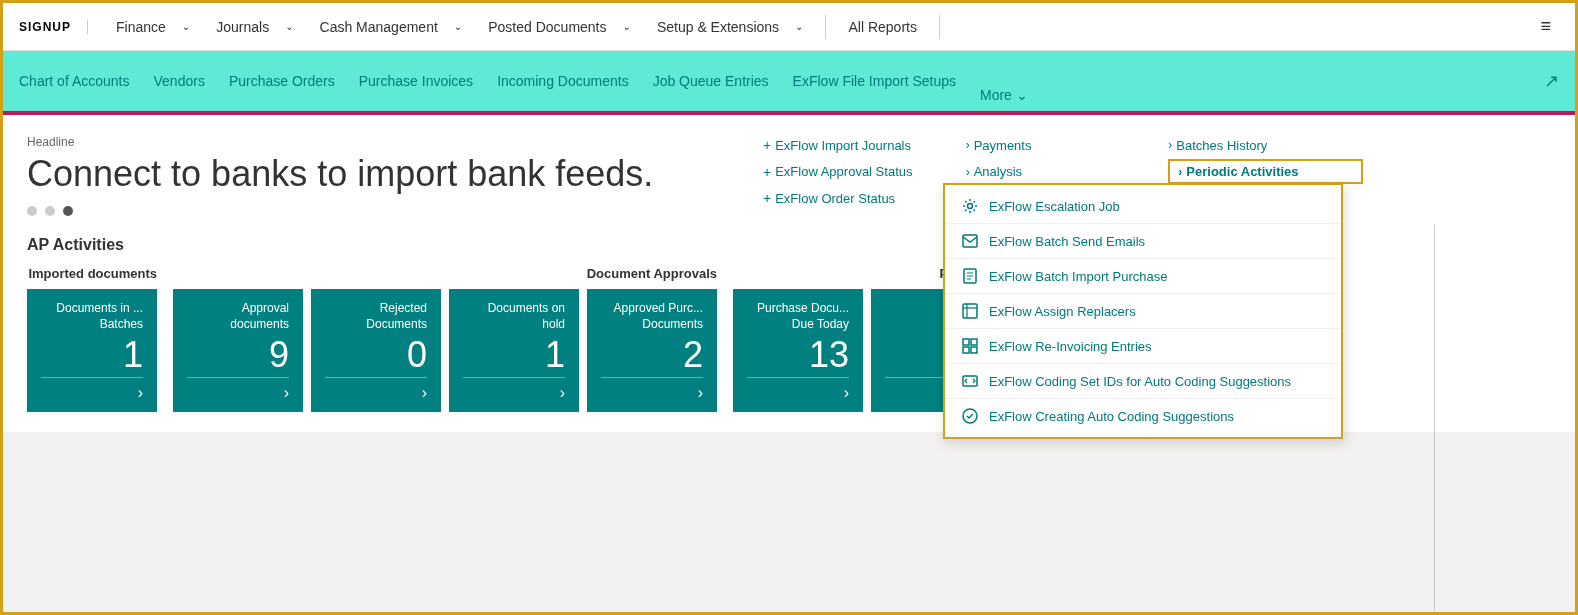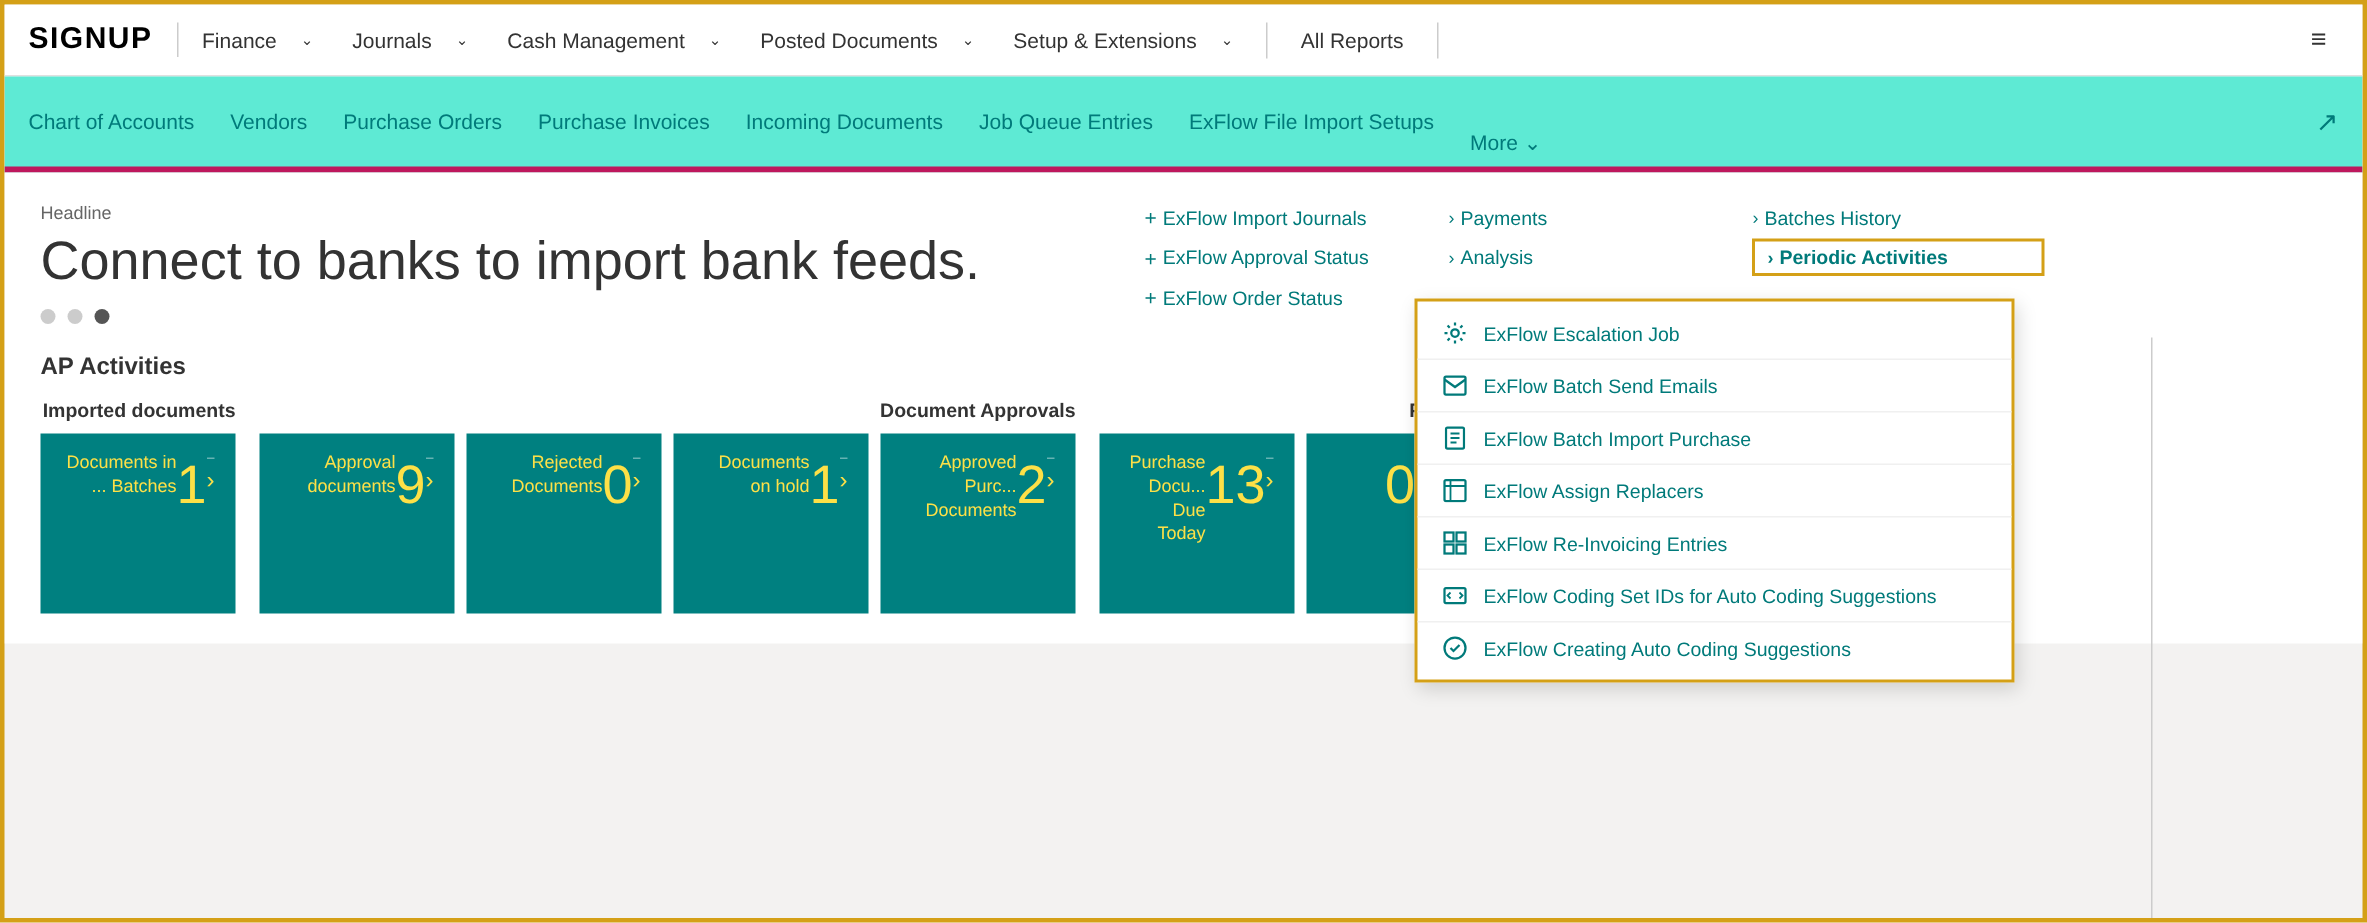--- a/index.html
+++ b/index.html
@@ -18,25 +18,25 @@
       background: #fff;
       border-bottom: 1px solid #e0e0e0;
       padding: 0 16px;
       height: 48px;
       display: flex;
       align-items: center;
       gap: 0;
     }
     .brand {
       font-weight: 700;
-      font-size: 20px;
+      font-size: 12px;
       color: #000;
       letter-spacing: 1px;
       padding-right: 16px;
-      margin-right: 4px;
+      margin-right: 16px;
       border-right: 1px solid #ccc;
     }
     .nav-items {
       display: flex;
       align-items: center;
       gap: 2px;
       flex: 1;
     }
     .nav-item {
       padding: 6px 12px;
@@ -143,26 +143,26 @@
       font-weight: 600;
       color: #333;
       margin-bottom: 8px;
     }
     .cards-row {
       display: flex;
       gap: 8px;
     }
     .card {
       background: #008080;
-      color: #fde047;
+      color: #ffffff;
       width: 130px;
       min-height: 120px;
       padding: 12px 14px 10px;
       display: flex;
-      flex-direction: row;
+      flex-direction: column;
       justify-content: space-between;
       cursor: pointer;
       position: relative;
     }
     .card-title {
       font-size: 12px;
       font-weight: 400;
       line-height: 1.3;
     }
     .card-number {
@@ -204,21 +204,21 @@
       align-items: center;
       gap: 4px;
       white-space: nowrap;
     }
     .action-item .plus { color: #007a7a; font-size: 14px; }
     .action-item .arrow { color: #007a7a; font-size: 12px; }
 
     
     .dropdown-panel {
       position: absolute;
-      top: 84px;
+      top: 68px;
       left: 940px;
       width: 400px;
       background: #fff;
       border: 2px solid #d4a017;
       box-shadow: 2px 4px 12px rgba(0,0,0,0.15);
       z-index: 100;
       padding: 4px 0;
     }
     .dropdown-item {
       padding: 8px 16px;

